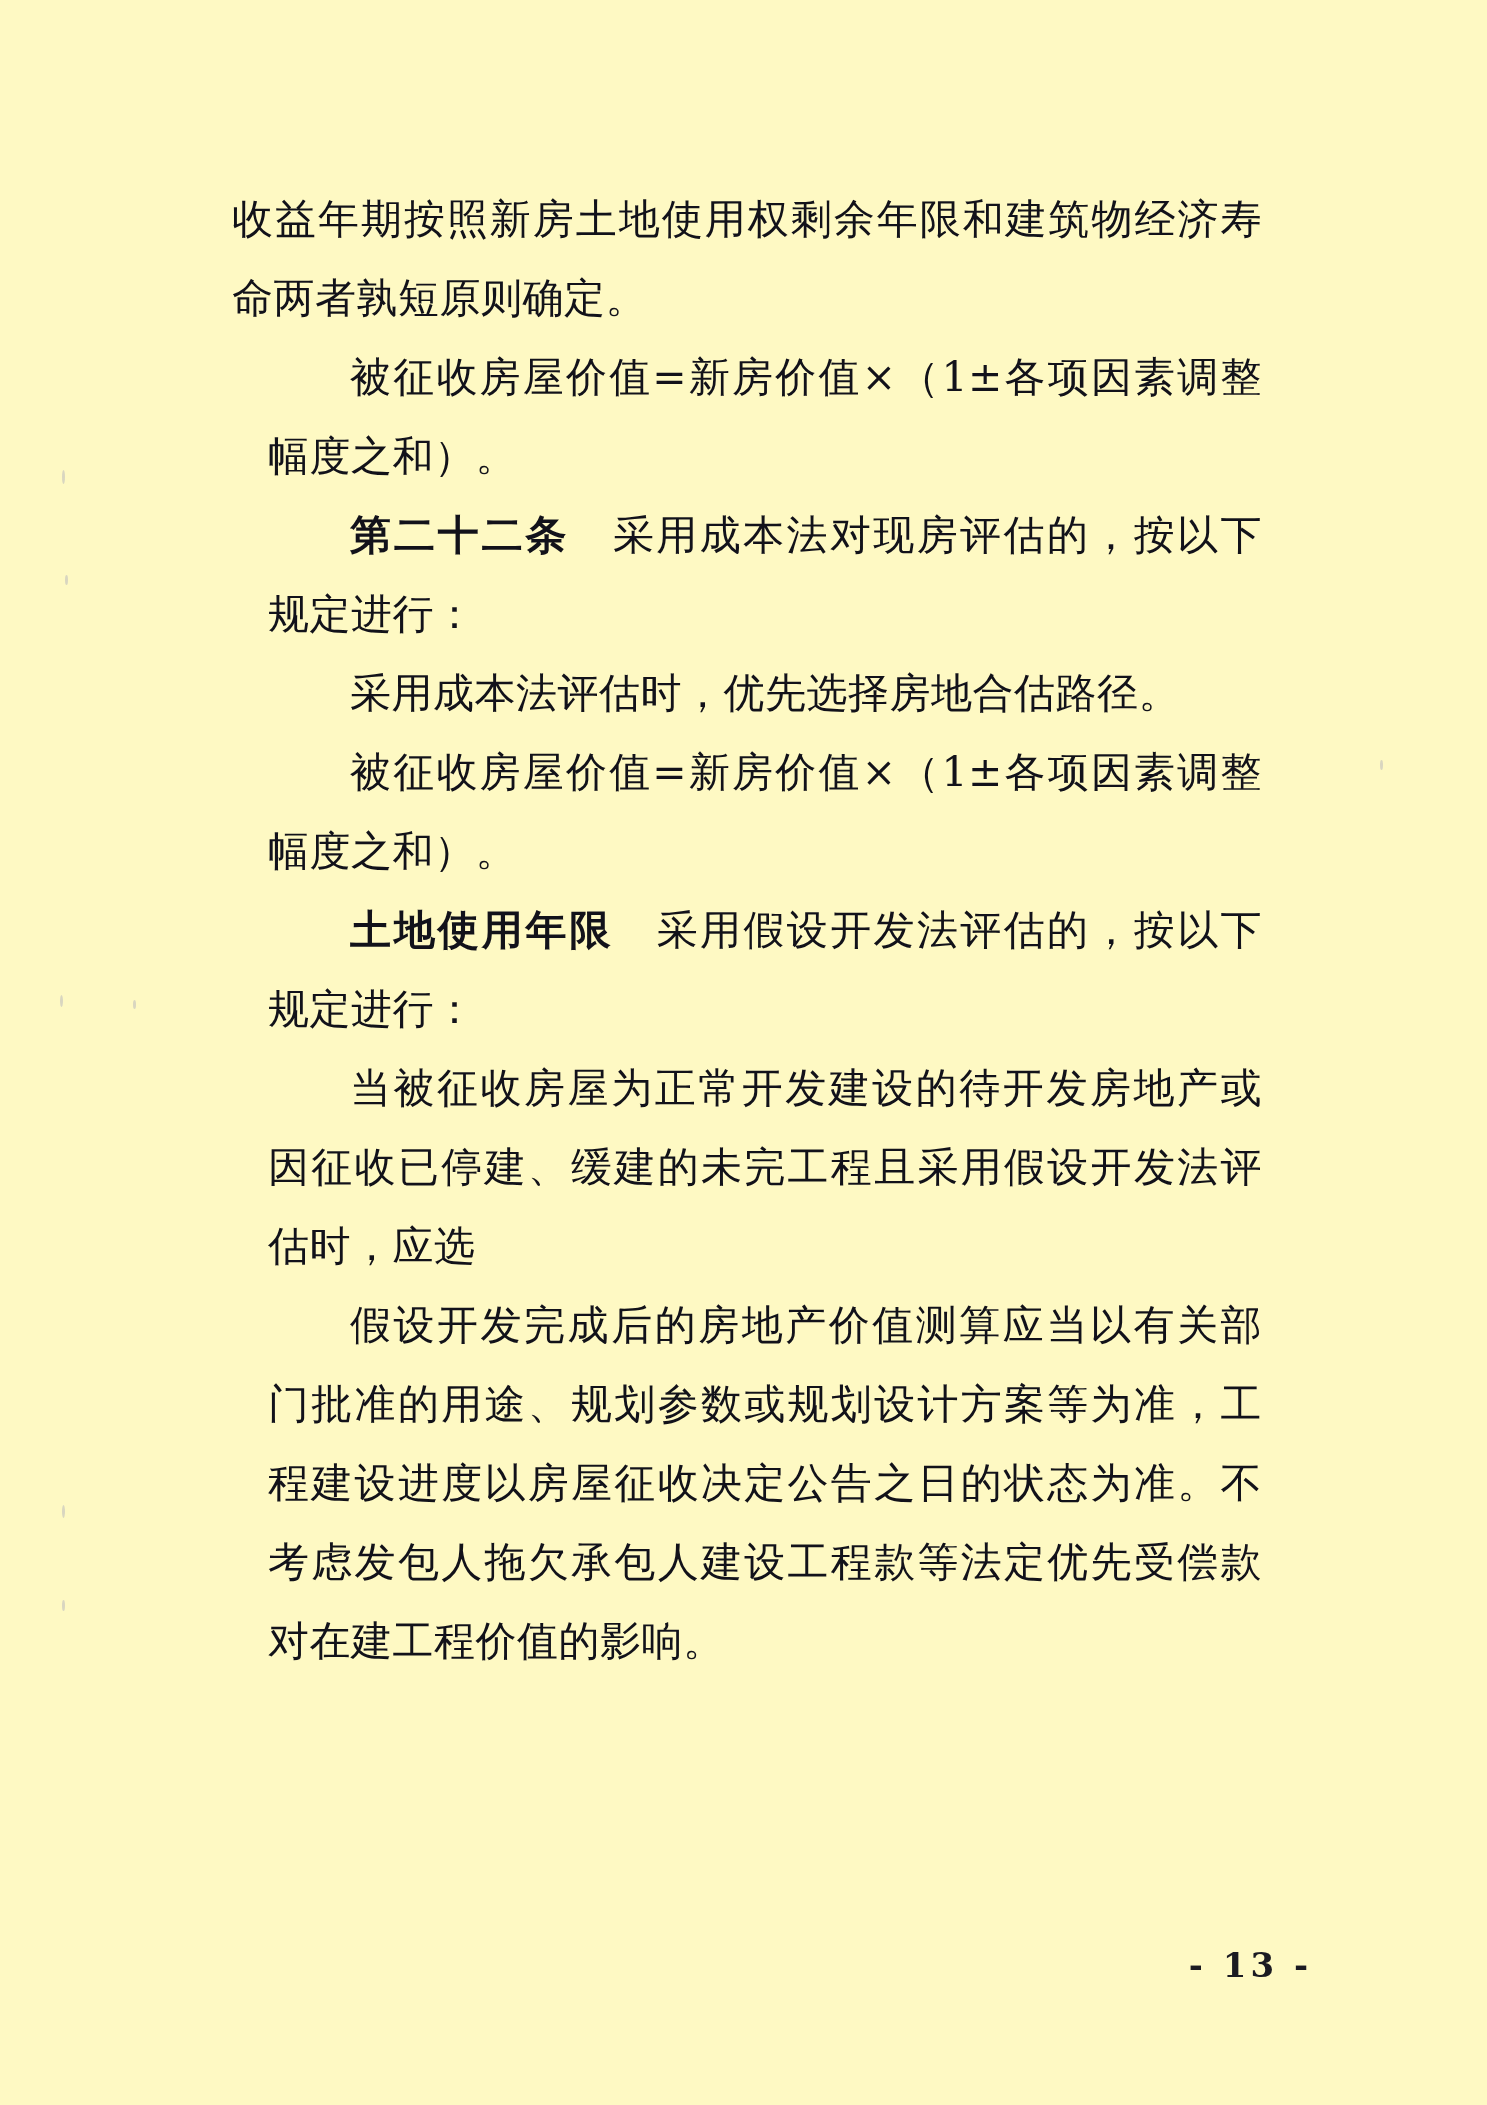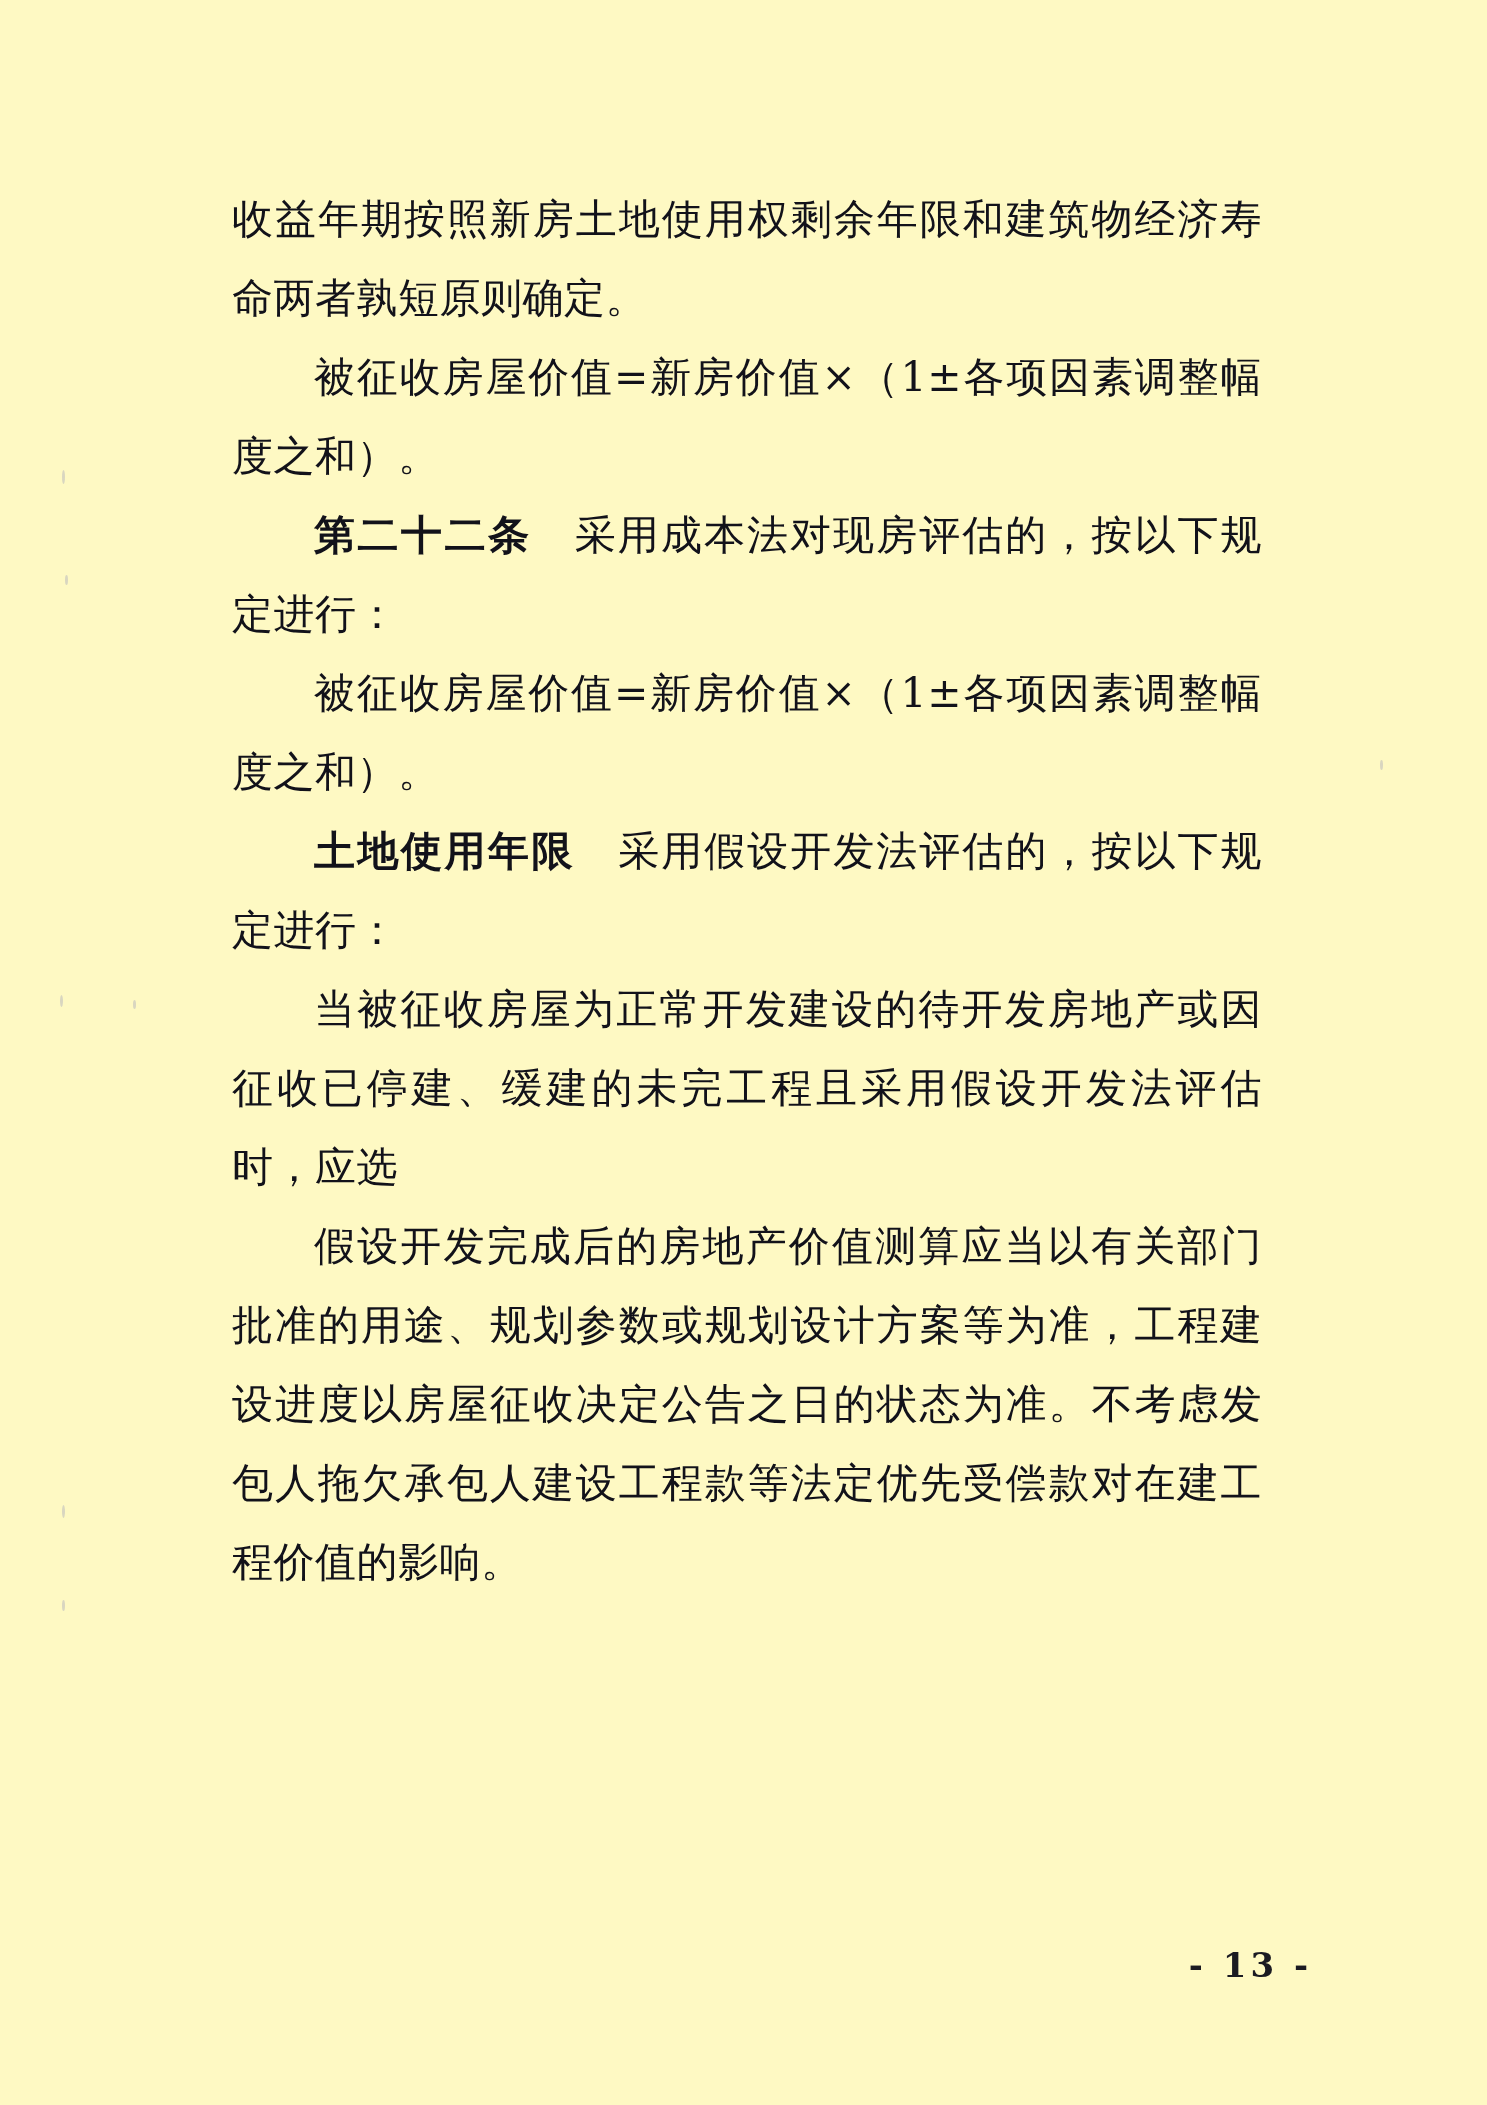--- a/index.html
+++ b/index.html
@@ -29,20 +29,21 @@
     line-height: 79px;
     color: #12121a;
     letter-spacing: 0.5px;
     text-align: justify;
     text-justify: inter-character;
     margin: 0 0 0 0;
     font-family: "DejaVu Serif", serif;
   }
   .indent {
     text-indent: 82px;
+    margin-left: 36px;
   }
   .noindent {
     text-indent: 0;
   }
   .art-label {
     font-weight: bold;
     letter-spacing: 1px;
   }
   .pagenum {
     position: absolute;
@@ -84,20 +85,21 @@
 
   <div class="content">
 
     <p class="para noindent">收益年期按照新房土地使用权剩余年限和建筑物经济寿命两者孰短原则确定。</p>
 
     <p class="para indent">被征收房屋价值=新房价值×（1±各项因素调整幅度之和）。</p>
 
     <p class="para indent"><span class="art-label">第二十二条</span><span>　采用成本法对现房评估的，按以下规定进行：</span></p>
 
 
+    <p class="para indent">采用成本法评估时，优先选择房地合估路径。</p>
 
     <p class="para indent">被征收房屋价值=新房价值×（1±各项因素调整幅度之和）。</p>
 
     <p class="para indent"><span class="art-label">土地使用年限</span><span>　采用假设开发法评估的，按以下规定进行：</span></p>
 
     <p class="para indent">当被征收房屋为正常开发建设的待开发房地产或因征收已停建、缓建的未完工程且采用假设开发法评估时，应选</p>
 
     <p class="para indent">假设开发完成后的房地产价值测算应当以有关部门批准的用途、规划参数或规划设计方案等为准，工程建设进度以房屋征收决定公告之日的状态为准。不考虑发包人拖欠承包人建设工程款等法定优先受偿款对在建工程价值的影响。</p>
 
   </div>

